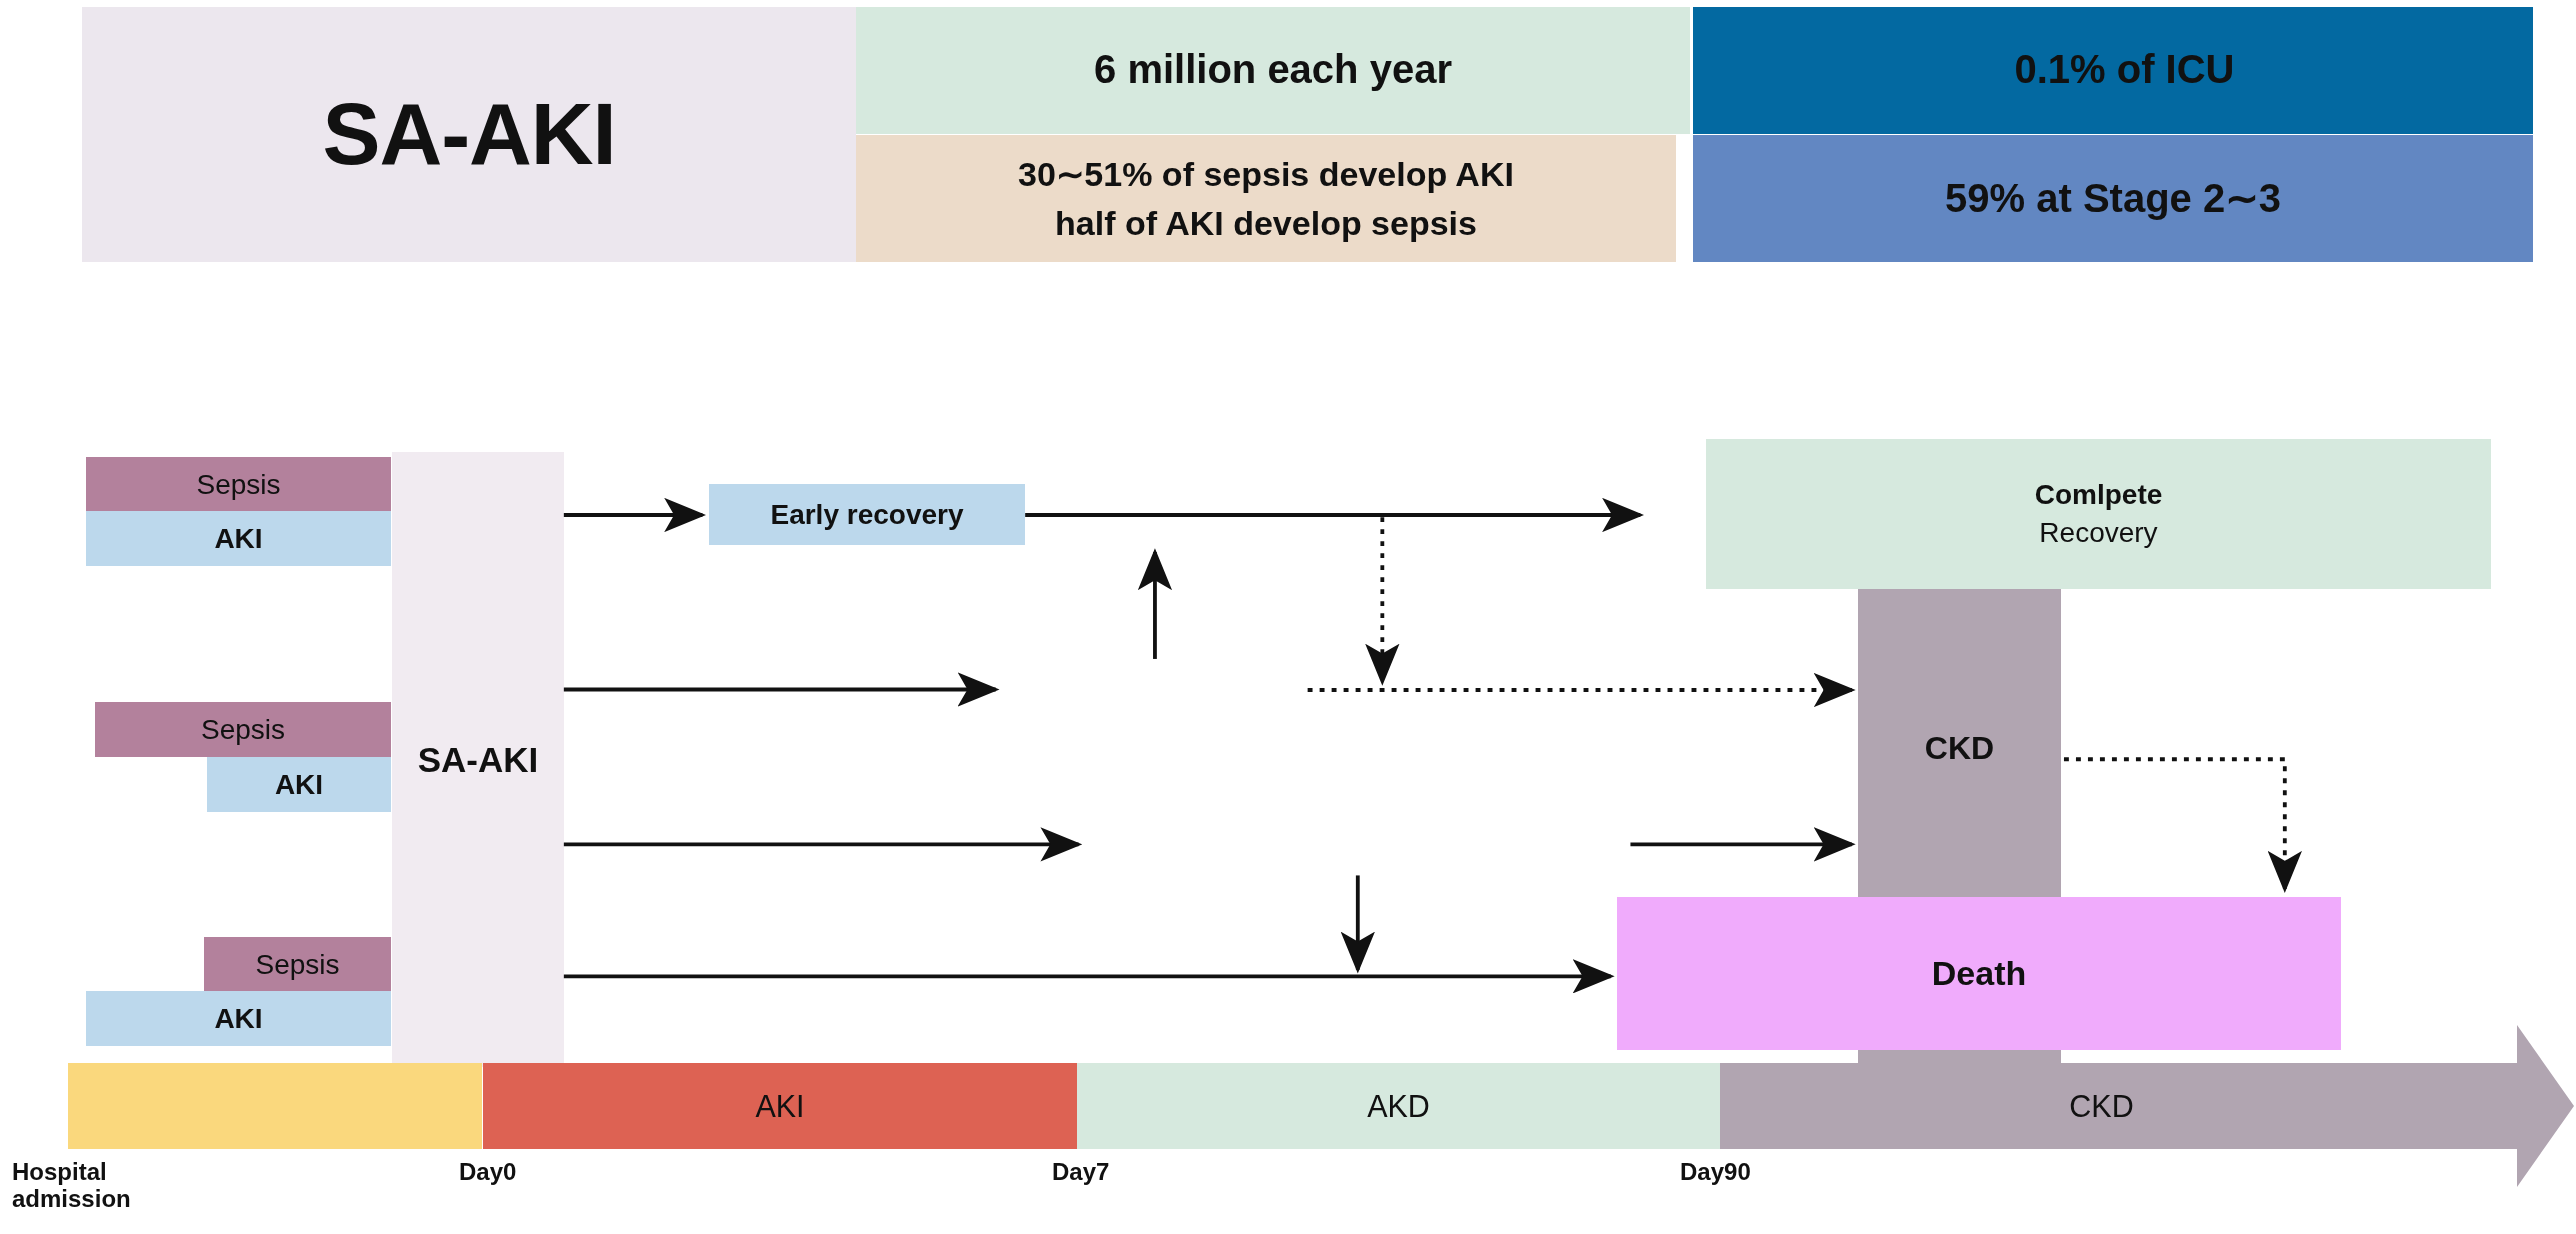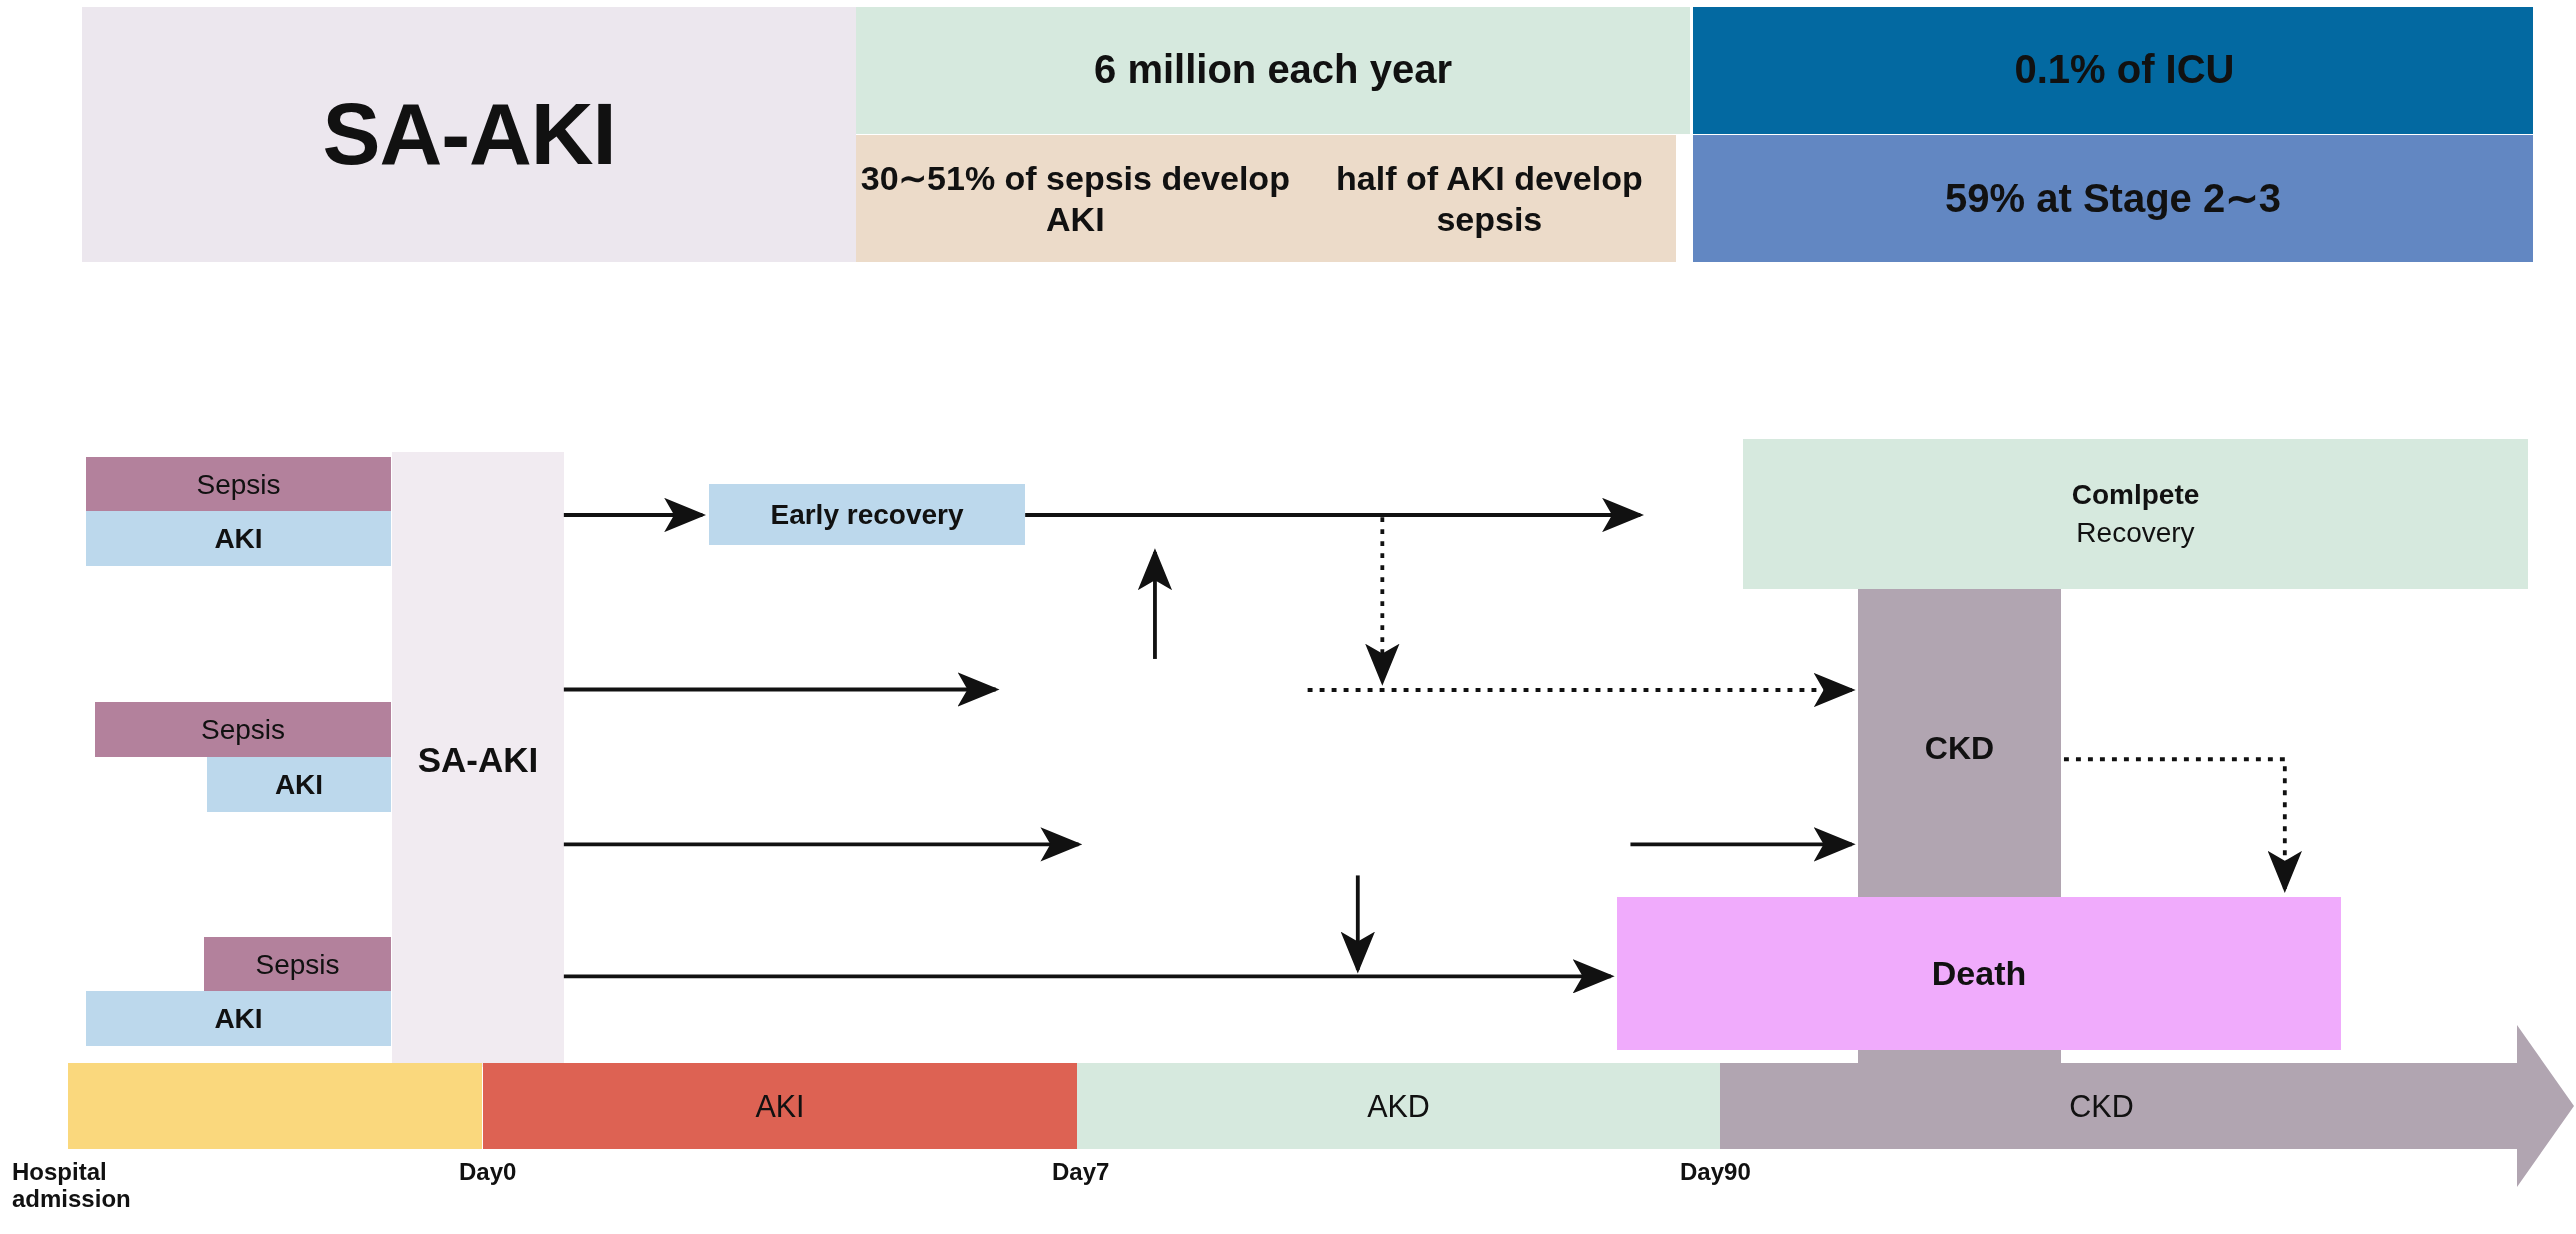--- a/index.html
+++ b/index.html
@@ -39,20 +39,21 @@
     left: 856px; top: 6.5px; width: 834px; height: 127px;
     background: #d6e9de;
     font-size: 40px;
     font-weight: 700;
   }
   #hdr-sepsis-aki {
     left: 856px; top: 135px; width: 820px; height: 127px;
     background: #ecdbc9;
     font-size: 34px;
     font-weight: 700;
+    flex-direction: column;
     gap: 8px;
   }
   #hdr-icu {
     left: 1693px; top: 6.5px; width: 840px; height: 127px;
     background: #0369a1;
     font-size: 40px;
     font-weight: 700;
     padding-left: 23px;
   }
   #hdr-stage {
@@ -80,21 +81,21 @@
     color: #111; font-size: 28px; font-weight: 700;
     display: flex; align-items: center; justify-content: center;
     height: 55px;
   }
   .recov-box {
     background: #bcd8ec;
     color: #111; font-size: 28px; font-weight: 700;
     display: flex; align-items: center; justify-content: center;
   }
   #complete-box {
-    left: 1743px; top: 439px; width: 785px; height: 150px;
+    left: 1706px; top: 439px; width: 785px; height: 150px;
     background: #d6e9de;
     display: flex; flex-direction: column;
     align-items: center; justify-content: center;
     color: #111;
   }
   #complete-line1 { font-size: 28px; font-weight: 700; }
   #complete-line2 { font-size: 28px; font-weight: 400; margin-top: 5.5px; }
   #ckd-col {
     left: 1858px; top: 589px; width: 203px; height: 477px;
     background: #b1a5b1;

